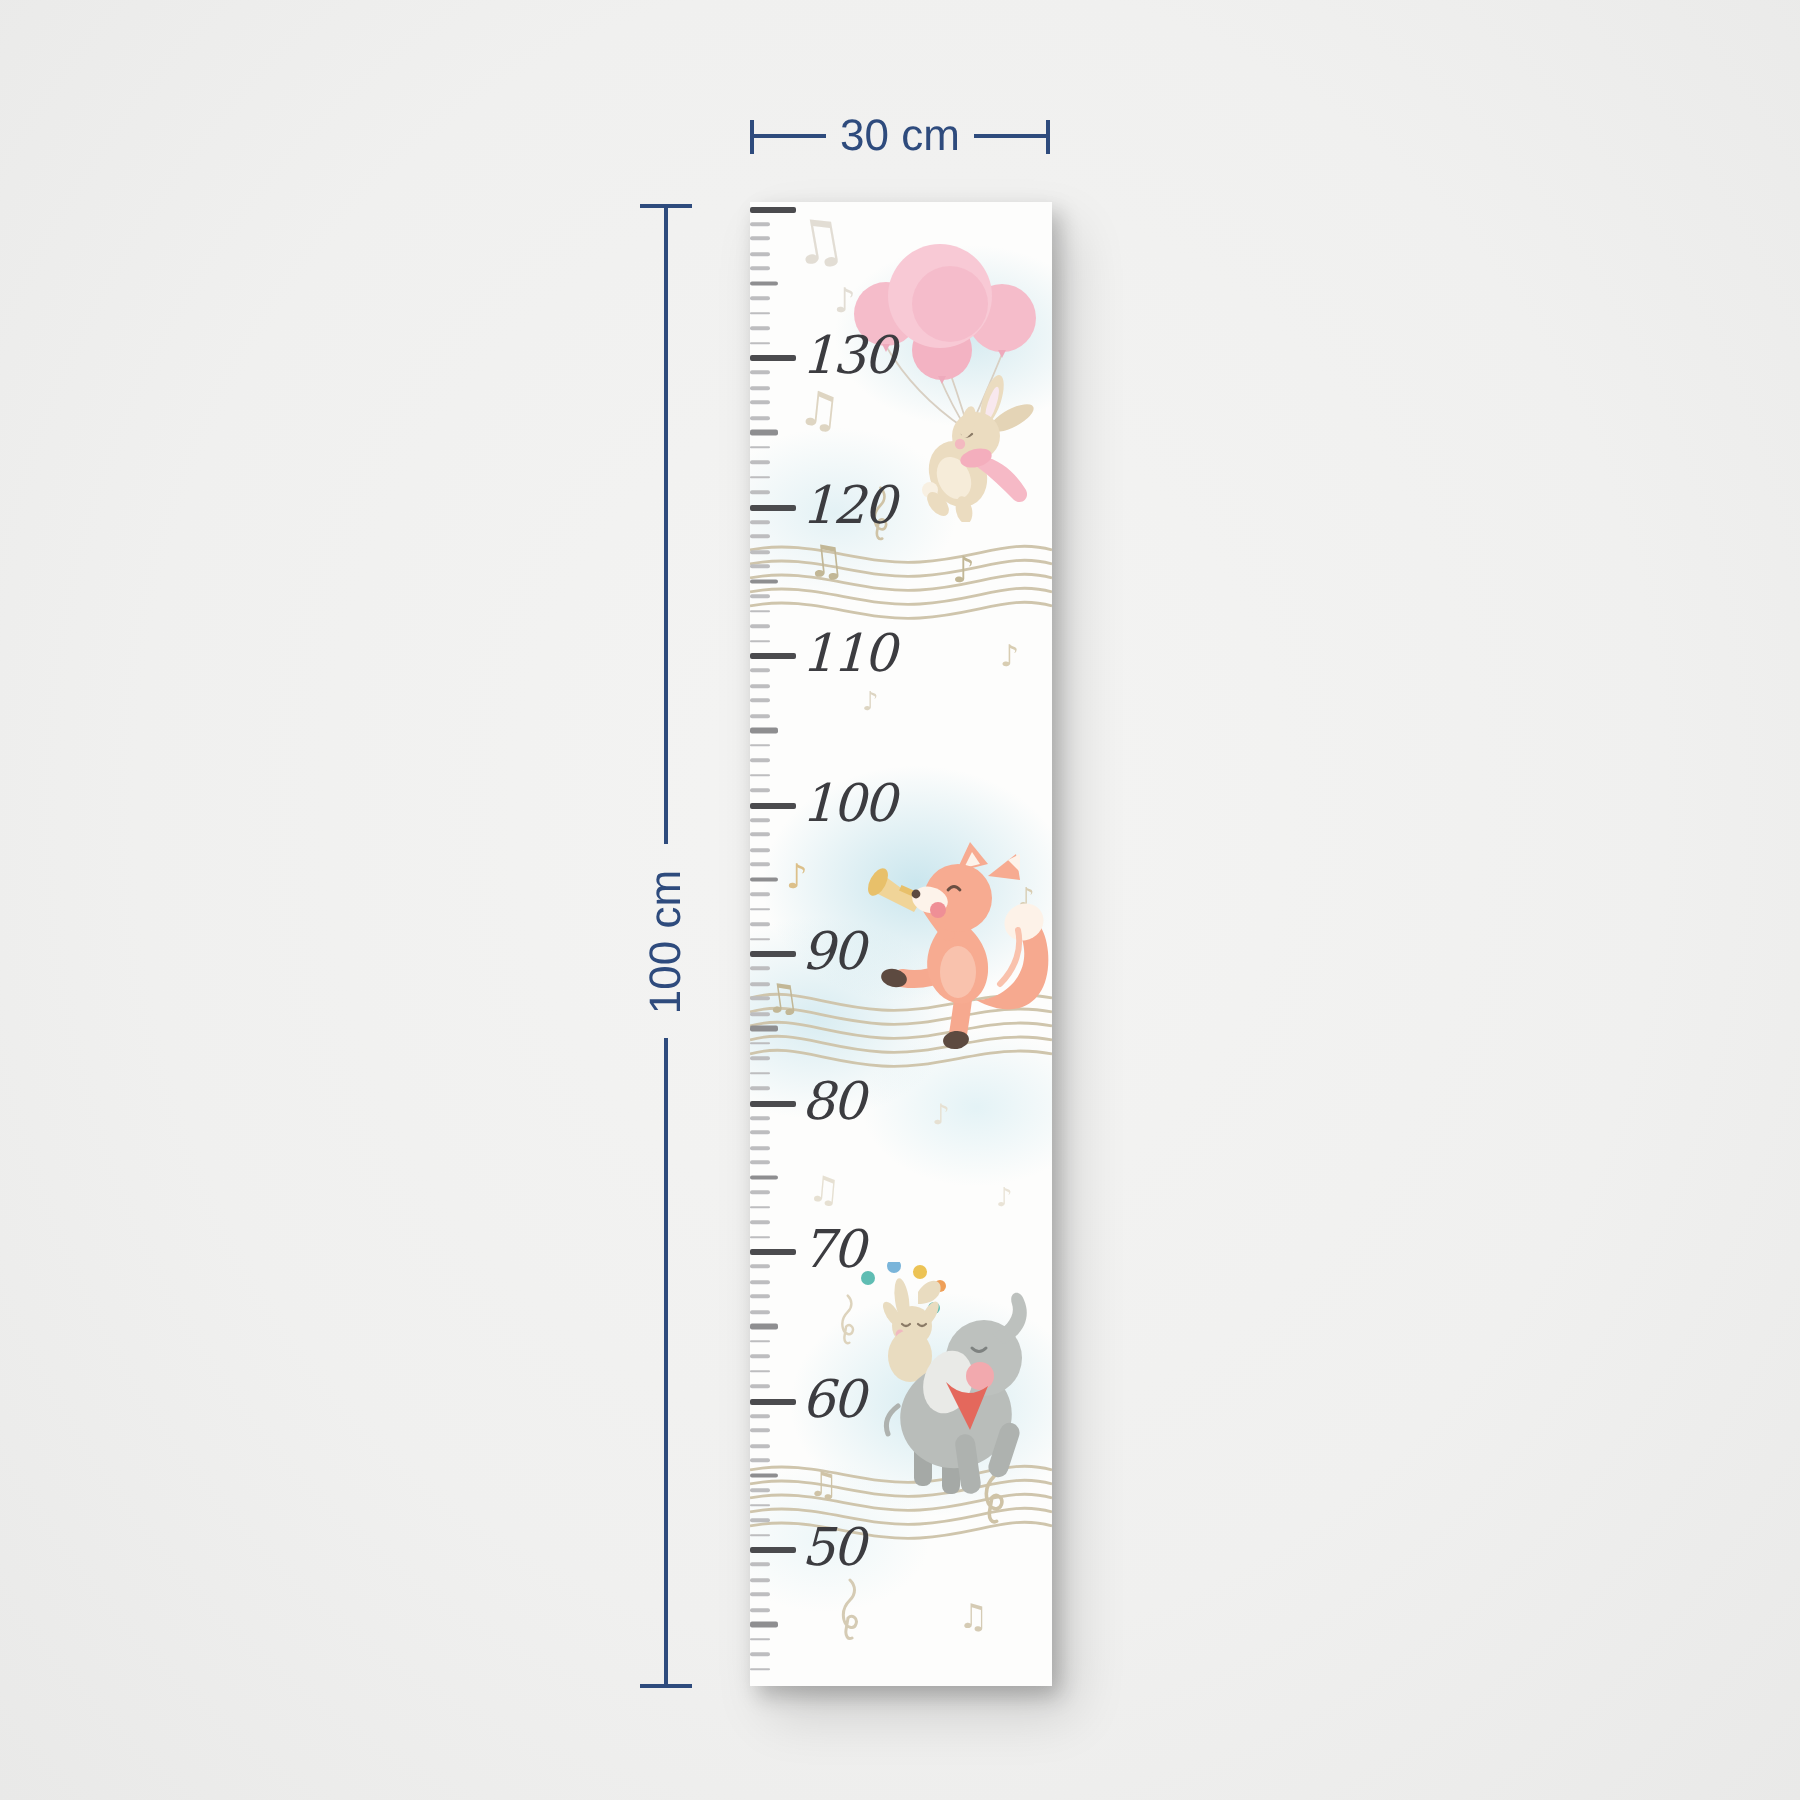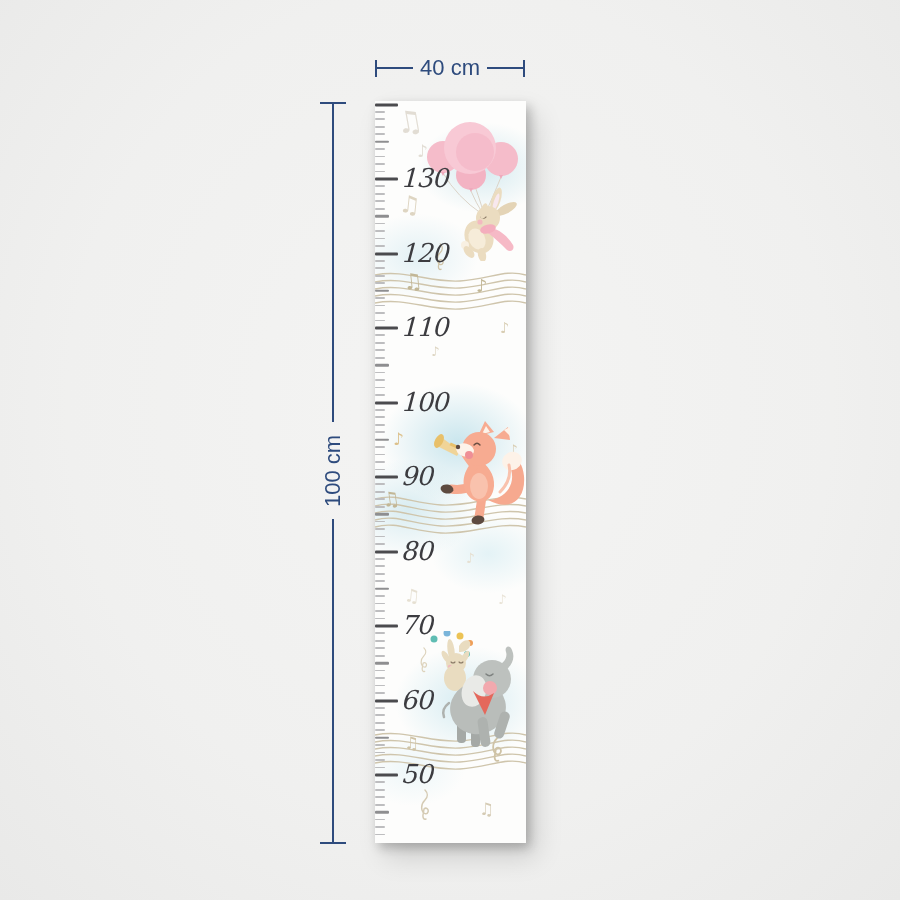--- a/index.html
+++ b/index.html
@@ -53,21 +53,21 @@
   }
 </style>
 </head>
 <body>
 
 <div class="stage">
 
   <div class="dim-top">
     <div class="cap"></div>
     <div class="hline"></div>
-    <div class="dim-label">40 cm</div>
+    <div class="dim-label">30 cm</div>
     <div class="hline"></div>
     <div class="cap"></div>
   </div>
 
   <div class="dim-left">
     <div class="cap top"></div>
     <div class="vseg s1"></div>
     <div class="dim-label">100 cm</div>
     <div class="vseg s2"></div>
     <div class="cap bot"></div>

